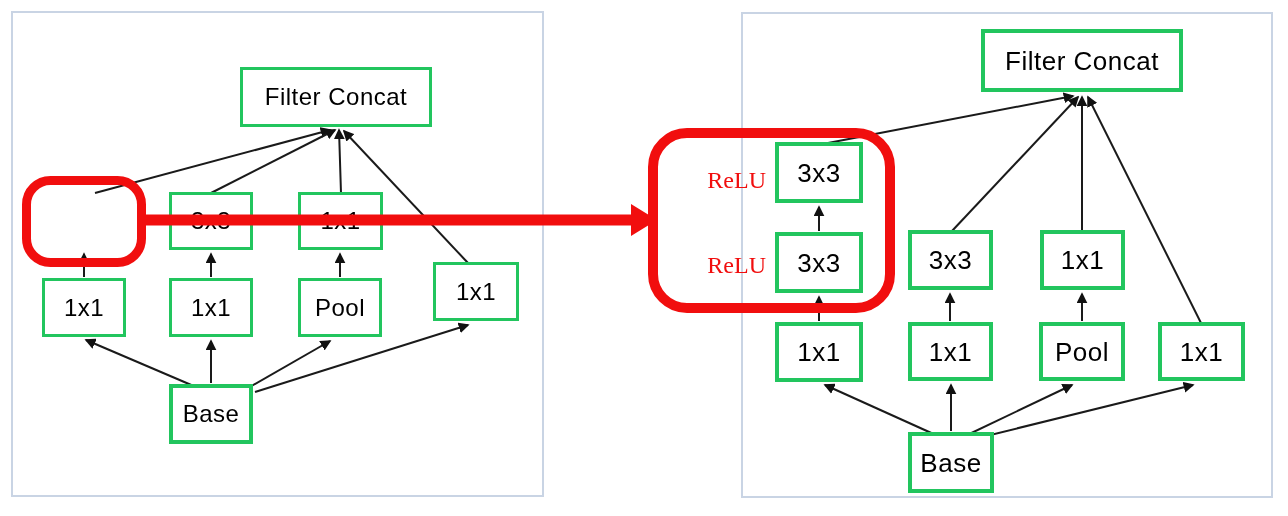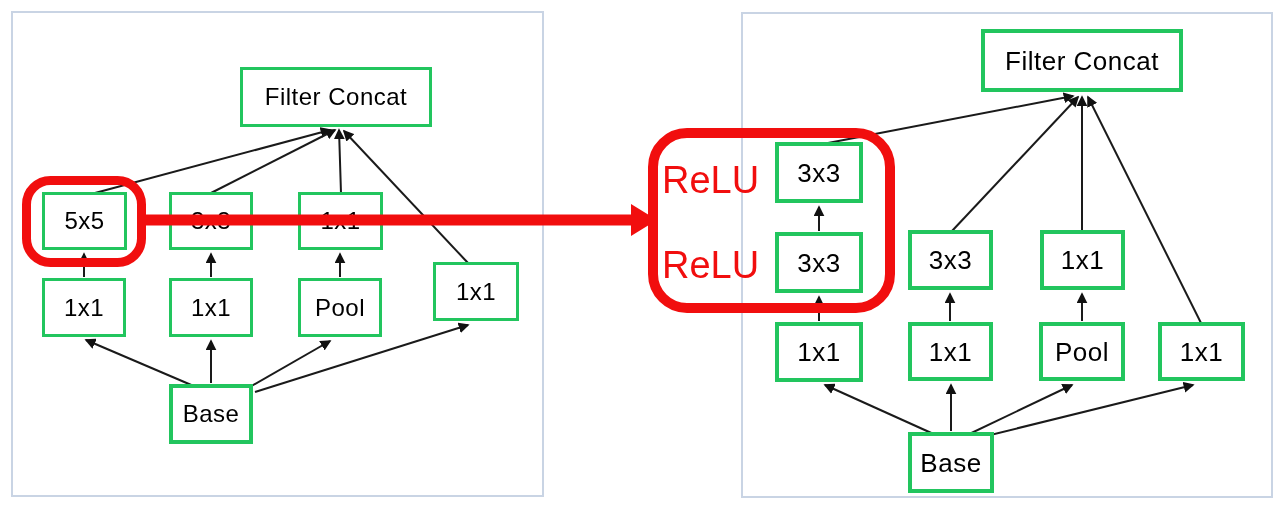--- a/index.html
+++ b/index.html
@@ -41,25 +41,26 @@
   .node.rp{border-width:4px;font-size:26px;}
   .node.thick{border-width:4px;}
   .redlayer{
     position:absolute;left:0;top:0;width:1288px;height:516px;
     z-index:3;
     pointer-events:none;
   }
   .relu{
     position:absolute;
     width:104px;
-    text-align:left;
-    font-size:38px;
+    text-align:right;
+    font-size:24px;
     line-height:30px;
     color:var(--red);
     z-index:4;
+    font-family:Liberation Serif, serif;
   }
 </style>
 </head>
 <body>
 
 <div class="stage">
 
   <div class="panel" style="left:11px;top:11px;width:533px;height:486px;"></div>
   <div class="panel" style="left:741px;top:12px;width:532px;height:486px;"></div>
 
@@ -96,21 +97,20 @@
       <line x1="1082" y1="321" x2="1082" y2="294" marker-end="url(#ah)"></line>
 
       <line x1="938" y1="436" x2="825" y2="385" marker-end="url(#ah)"></line>
       <line x1="951" y1="431" x2="951" y2="385" marker-end="url(#ah)"></line>
       <line x1="963" y1="437" x2="1072" y2="385" marker-end="url(#ah)"></line>
       <line x1="970" y1="440" x2="1193" y2="385" marker-end="url(#ah)"></line>
     </g>
   </svg>
 
   <div class="node" style="left:240px;top:67px;width:192px;height:60px;">Filter Concat</div>
-  <div class="node" style="left:42px;top:192px;width:85px;height:58px;">5x5</div>
   <div class="node" style="left:169px;top:192px;width:84px;height:58px;">3x3</div>
   <div class="node" style="left:298px;top:192px;width:85px;height:58px;">1x1</div>
   <div class="node" style="left:42px;top:278px;width:84px;height:59px;">1x1</div>
   <div class="node" style="left:169px;top:278px;width:84px;height:59px;">1x1</div>
   <div class="node" style="left:298px;top:278px;width:84px;height:59px;">Pool</div>
   <div class="node" style="left:433px;top:262px;width:86px;height:59px;">1x1</div>
   <div class="node thick" style="left:169px;top:384px;width:84px;height:60px;">Base</div>
 
   <div class="node rp" style="left:981px;top:29px;width:202px;height:63px;">Filter Concat</div>
   <div class="node rp" style="left:775px;top:142px;width:88px;height:61px;">3x3</div>

